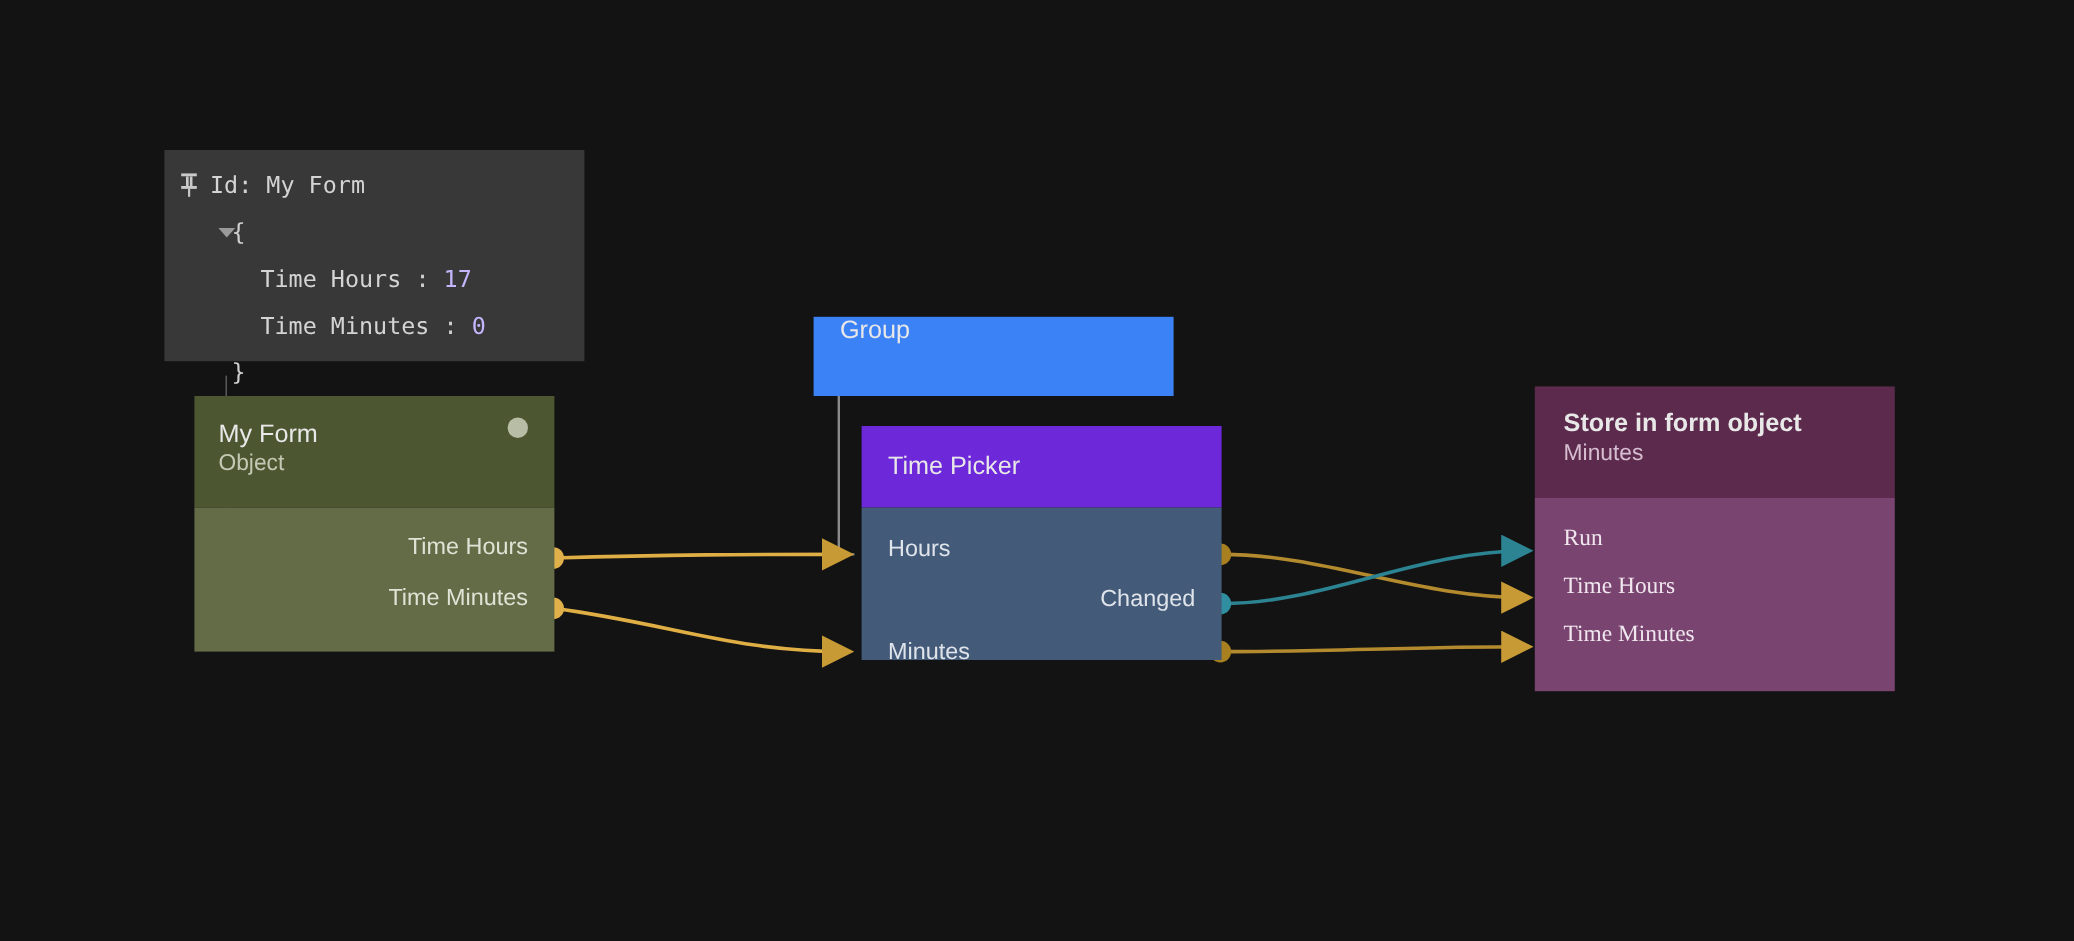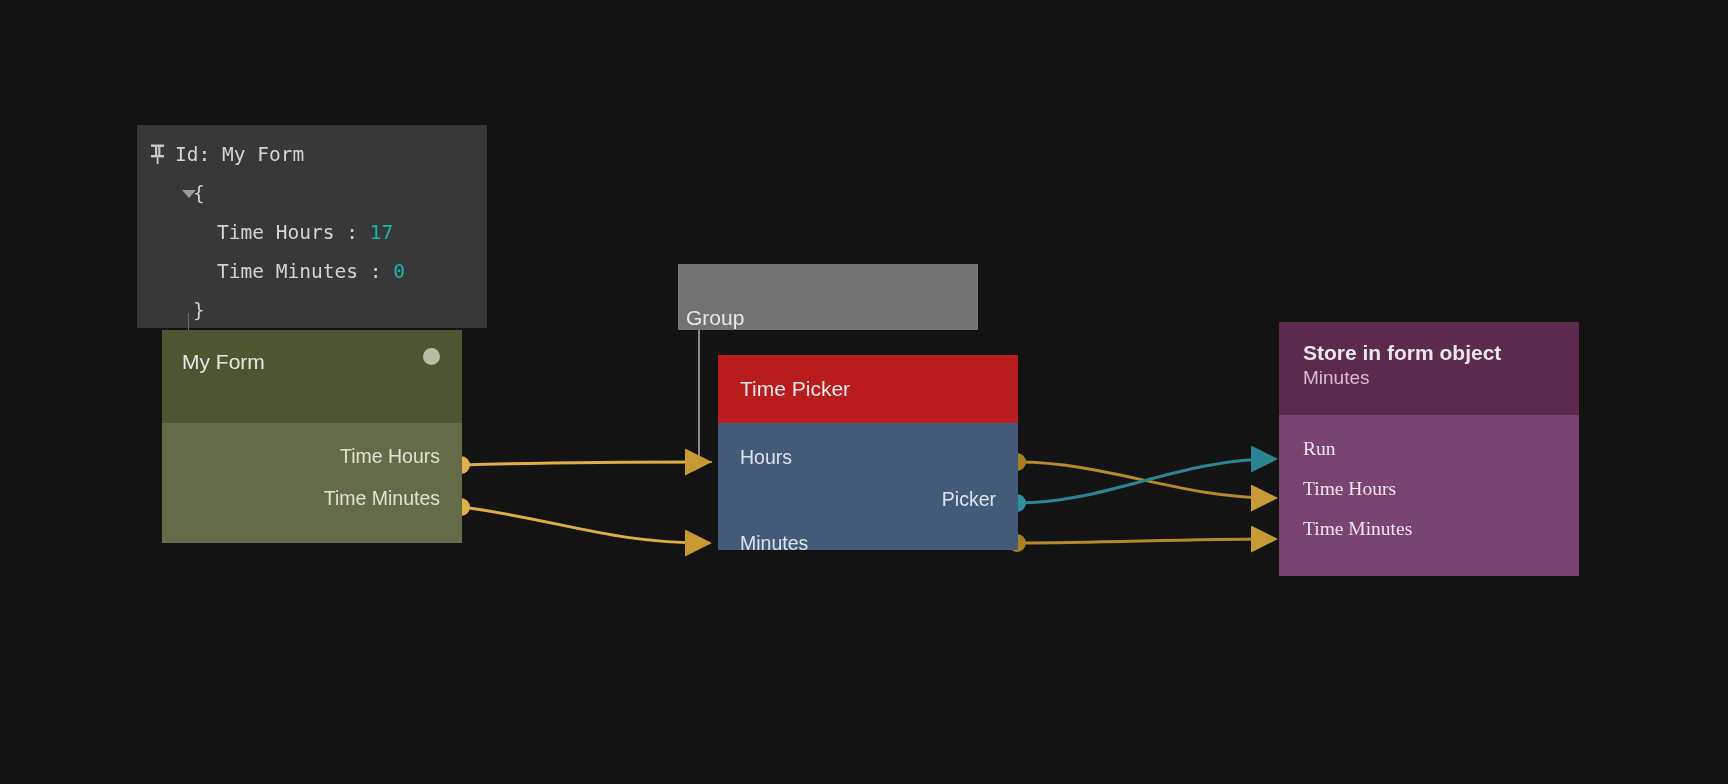--- a/index.html
+++ b/index.html
@@ -28,21 +28,21 @@
     width: 1728px; height: 784px;
     pointer-events: none;
   }
 
   
   #inspector {
     position: absolute;
     left: 137px;
     top: 125px;
     width: 350px;
-    height: 203px;
+    height: 176px;
     background: #383838;
     box-sizing: border-box;
     padding: 10px 26px 8px 12px;
     font-family: "DejaVu Sans Mono", monospace;
     font-size: 19.5px;
     line-height: 39px;
     color: #d4d4d4;
     white-space: nowrap;
   }
   #inspector .ins-head {
@@ -75,21 +75,21 @@
     border-top: 8px solid #9a9a9a;
   }
   .guide {
     position: absolute;
     left: 51px;
     top: 188px;
     width: 1px;
     height: 110px;
     background: #6d6d6d;
   }
-  .num { color: #14b8a6; }
+  .num { color: #c4b5fd; }
   .punct { color: #cfcfcf; }
 
   
   .node {
     position: absolute;
     box-sizing: border-box;
   }
   .node-header {
     box-sizing: border-box;
   }
@@ -144,36 +144,36 @@
 
   
   #node-group {
     left: 678px;
     top: 264px;
     width: 300px;
     height: 66px;
   }
   #node-group .node-header {
     height: 66px;
-    background: #737373;
-    padding: 0 0 0 8px;
-    display: flex;
-    align-items: flex-end;
+    background: #3b82f6;
+    padding: 0 0 0 22px;
+    display: flex;
+    align-items: flex-start;
   }
 
   
   #node-timepicker {
     left: 718px;
     top: 355px;
     width: 300px;
     height: 223px;
   }
   #node-timepicker .node-header {
     height: 68px;
-    background: #b91c1c;
+    background: #6d28d9;
     padding: 0 0 0 22px;
     display: flex;
     align-items: center;
   }
   #node-timepicker .node-body {
     height: 127px;
     background: #445a79;
     color: #dfe4ea;
     font-size: 19.5px;
     padding-top: 10px;
@@ -294,20 +294,21 @@
     </div>
 
     <div class="ins-row ins-indent-1">
       <span class="punct">}</span>
     </div>
   </div>
 
   <div class="node" id="node-myform">
     <div class="node-header">
       <div class="node-title">My Form</div>
+      <div class="node-subtitle">Object</div>
       <div class="status-dot"></div>
     </div>
     <div class="node-body">
       <div class="port-row">
         <span>Time Hours</span>
       </div>
       <div class="port-row">
         <span>Time Minutes</span>
       </div>
     </div>
@@ -321,21 +322,21 @@
 
   <div class="node" id="node-timepicker">
     <div class="node-header">
       <div class="node-title">Time Picker</div>
     </div>
     <div class="node-body">
       <div class="port-in">
         <span>Hours</span>
       </div>
       <div class="port-out">
-        <span>Picker</span>
+        <span>Changed</span>
       </div>
       <div class="port-in">
         <span>Minutes</span>
       </div>
     </div>
   </div>
 
   <div class="node" id="node-store">
     <div class="node-header">
       <div class="node-title">Store in form object</div>

